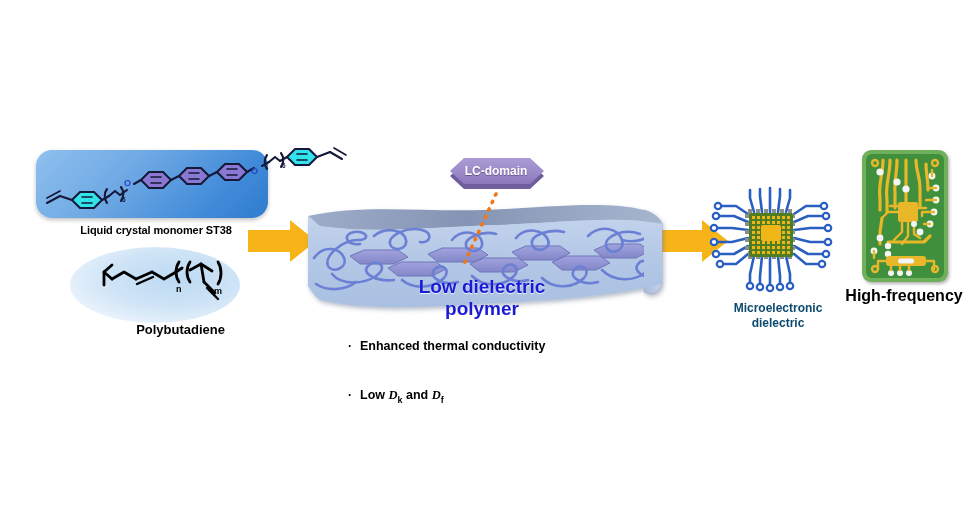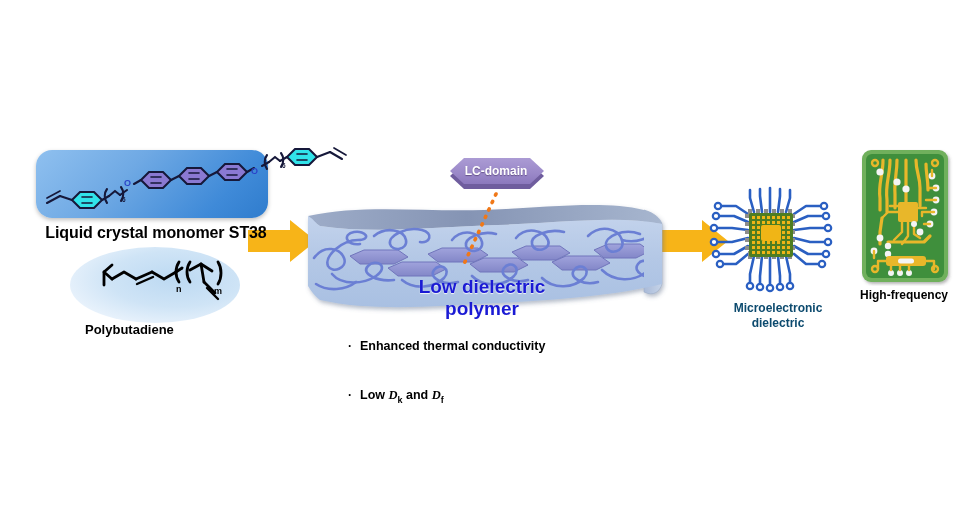--- a/index.html
+++ b/index.html
@@ -24,34 +24,34 @@
   #monomer-box {
     left: 36px; top: 150px; width: 232px; height: 68px;
     border-radius: 16px;
     background: linear-gradient(135deg, #8fc0ef 0%, #6fa9e4 38%, #3f8ad8 78%, #2f7ccd 100%);
     box-shadow: 0 2px 4px rgba(0,0,0,0.25);
   }
   #monomer-structure { left: 0; top: 0; }
 
   #monomer-label {
     left: 36px; top: 224px; width: 240px;
-    font-size: 16px; font-weight: bold; color: #000;
+    font-size: 11px; font-weight: bold; color: #000;
     text-align: center; letter-spacing: -0.1px;
   }
 
   
   #pbd-ellipse {
     left: 70px; top: 247px; width: 170px; height: 76px;
     border-radius: 50%;
     background: radial-gradient(ellipse at 62% 42%, #bcd9f2 0%, #cfe4f6 45%, #eaf3fc 78%, #ffffff 100%);
   }
   #pbd-structure { left: 0; top: 0; }
   #pbd-label {
     left: 85px; top: 322px; width: 140px;
-    font-size: 13px; font-weight: bold; color: #000; text-align: left;
+    font-size: 13px; font-weight: bold; color: #000; text-align: right;
   }
 
   
   .arrow-svg { left: 0; top: 0; }
 
   
   #slab-wrap { left: 302px; top: 196px; }
 
   #lc-badge { left: 448px; top: 152px; }
   #lc-badge-text {
@@ -83,21 +83,21 @@
   
   #chip-graphic { left: 706px; top: 186px; }
   #chip-caption {
     left: 718px; top: 301px; width: 120px;
     text-align: center; font-size: 12px; font-weight: bold; color: #0c4a6e;
     line-height: 15px;
   }
   #pcb-graphic { left: 858px; top: 146px; }
   #pcb-caption {
     left: 830px; top: 288px; width: 148px;
-    text-align: center; font-size: 12px; font-weight: bold; color: #000;
+    text-align: center; font-size: 16px; font-weight: bold; color: #000;
     line-height: 15px;
   }
 </style>
 </head>
 <body>
 
 <div id="abstract-root">
 
   <svg class="abs arrow-svg" width="980" height="512" viewBox="0 0 980 512">
     <g>

